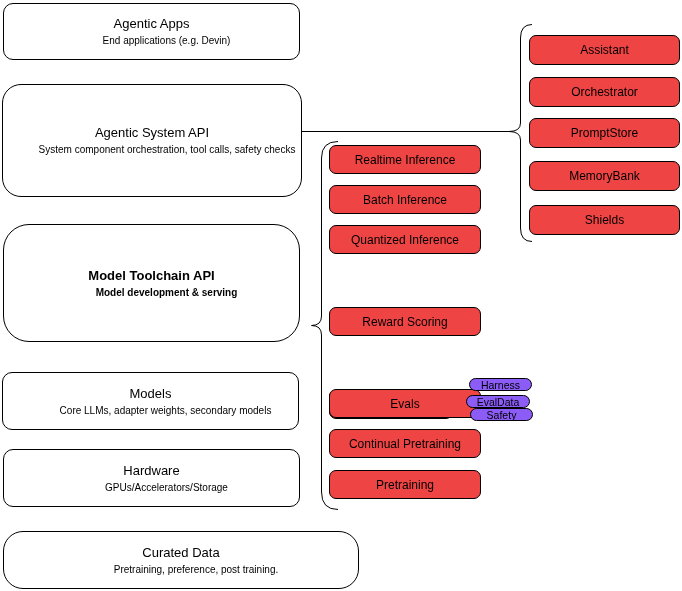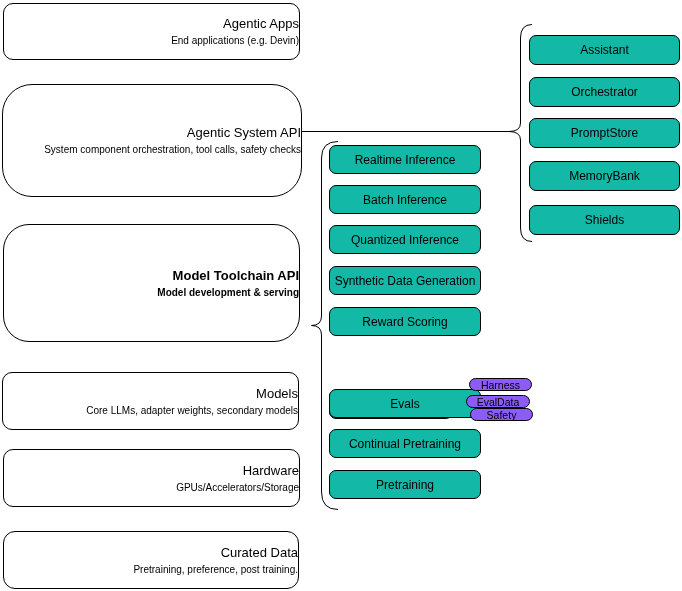--- a/index.html
+++ b/index.html
@@ -22,40 +22,40 @@
     top: 0;
     pointer-events: none;
   }
   .node {
     position: absolute;
     box-sizing: border-box;
     border: 1px solid #000000;
     background: #ffffff;
     display: flex;
     flex-direction: column;
-    align-items: flex-end;
+    align-items: center;
     justify-content: center;
     text-align: center;
   }
   .node .title {
     font-size: 13px;
     line-height: 15px;
   }
   .node .subtitle {
     font-size: 10px;
     line-height: 12px;
     margin-top: 4px;
     padding-left: 30px;
   }
   .chip {
     position: absolute;
     box-sizing: border-box;
     border: 1px solid #000000;
     border-radius: 7px;
-    background: #14b8a6;
+    background: #ef4444;
     display: flex;
     align-items: center;
     justify-content: center;
     text-align: center;
     font-size: 12px;
     line-height: 14px;
     white-space: nowrap;
   }
   .tag {
     position: absolute;
@@ -81,49 +81,48 @@
     <path d="M 302 131.5 H 509" stroke="#000000" stroke-width="1" fill="none"></path>
     <path d="M 532 24.5 Q 520.5 24.5 520.5 38 L 520.5 123 Q 520.5 131.5 509 131.5 Q 520.5 131.5 520.5 140 L 520.5 228 Q 520.5 241.5 532 241.5" stroke="#000000" stroke-width="1" fill="none"></path>
     <path d="M 338 141.5 Q 321.5 141.5 321.5 158 L 321.5 316 Q 321.5 325.5 311.5 325.5 Q 321.5 325.5 321.5 335 L 321.5 492 Q 321.5 509.5 338 509.5" stroke="#000000" stroke-width="1" fill="none"></path>
   </svg>
 
   <div class="node" style="left:3px; top:3px; width:297px; height:57px; border-radius:10px;">
     <div class="title">Agentic Apps</div>
     <div class="subtitle">End applications (e.g. Devin)</div>
   </div>
 
-  <div class="node" style="left:2px; top:84px; width:300px; height:113px; border-radius:30px;">
+  <div class="node" style="left:2px; top:84px; width:300px; height:113px; border-radius:19px;">
     <div class="title">Agentic System API</div>
     <div class="subtitle">System component orchestration, tool calls, safety checks</div>
   </div>
 
   <div class="node" style="left:3px; top:224px; width:297px; height:118px; border-radius:26px;font-weight:bold;">
     <div class="title">Model Toolchain API</div>
     <div class="subtitle">Model development &amp; serving</div>
   </div>
 
   <div class="node" style="left:2px; top:372px; width:297px; height:58px; border-radius:10px;">
     <div class="title">Models</div>
     <div class="subtitle">Core LLMs, adapter weights, secondary models</div>
   </div>
 
   <div class="node" style="left:3px; top:449px; width:297px; height:58px; border-radius:10px;">
     <div class="title">Hardware</div>
     <div class="subtitle">GPUs/Accelerators/Storage</div>
   </div>
 
-  <div class="node" style="left:3px; top:531px; width:296px; height:58px; border-radius:12px;">
+  <div class="node" style="left:3px; top:531px; width:356px; height:58px; border-radius:20px;">
     <div class="title">Curated Data</div>
     <div class="subtitle">Pretraining, preference, post training.</div>
   </div>
 
   <div class="chip" style="left:329px; top:185px; width:152px; height:29px;">Batch Inference</div>
   <div class="chip" style="left:329px; top:145px; width:152px; height:29px;">Realtime Inference</div>
   <div class="chip" style="left:329px; top:225px; width:152px; height:29px;">Quantized Inference</div>
-  <div class="chip" style="left:329px; top:266px; width:152px; height:29px;">Synthetic Data Generation</div>
   <div class="chip" style="left:329px; top:307px; width:152px; height:29px;">Reward Scoring</div>
   <div class="chip" style="left:329px; top:348px; width:124px; height:29px;margin-top:42px;">Post Training</div>
   <div class="chip" style="left:329px; top:389px; width:152px; height:29px;">Evals</div>
   <div class="chip" style="left:329px; top:429px; width:152px; height:29px;">Continual Pretraining</div>
   <div class="chip" style="left:329px; top:470px; width:152px; height:29px;">Pretraining</div>
 
   <div class="tag" style="left:469px; top:378px; width:63px; height:13px;">Harness</div>
   <div class="tag" style="left:466px; top:395px; width:64px; height:13px;">EvalData</div>
   <div class="tag" style="left:470px; top:408px; width:63px; height:13px;">Safety</div>
 

